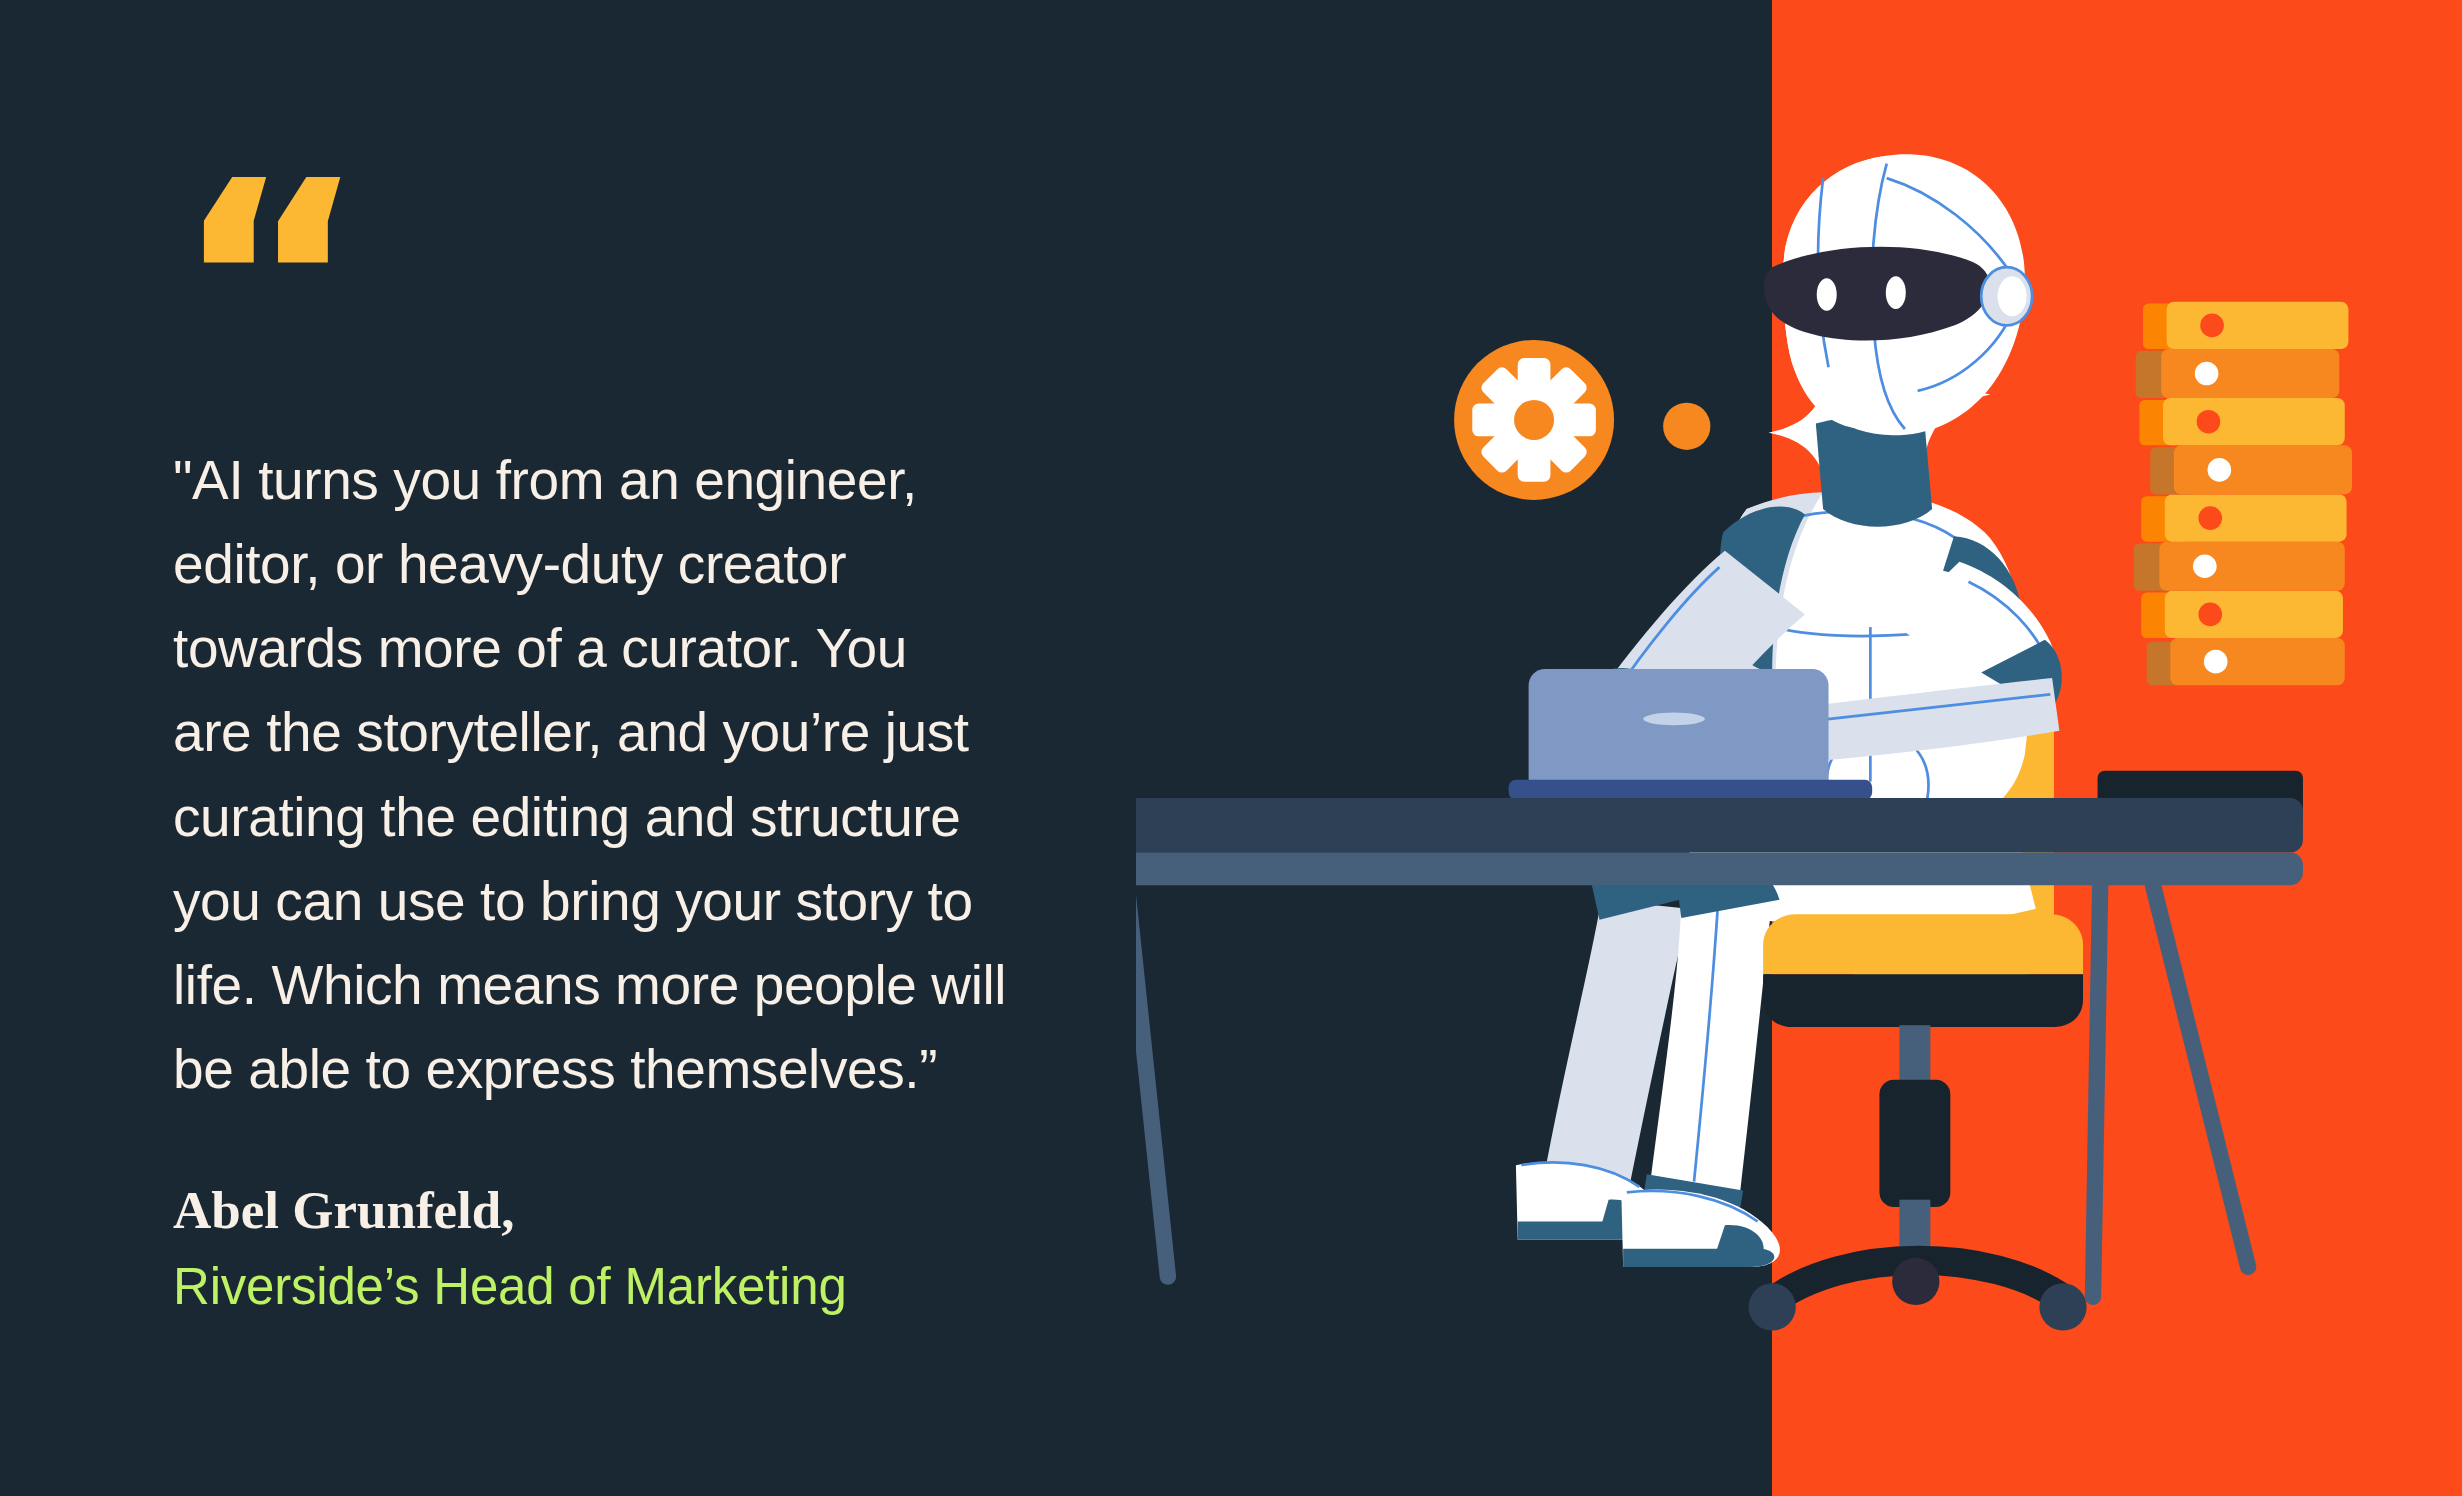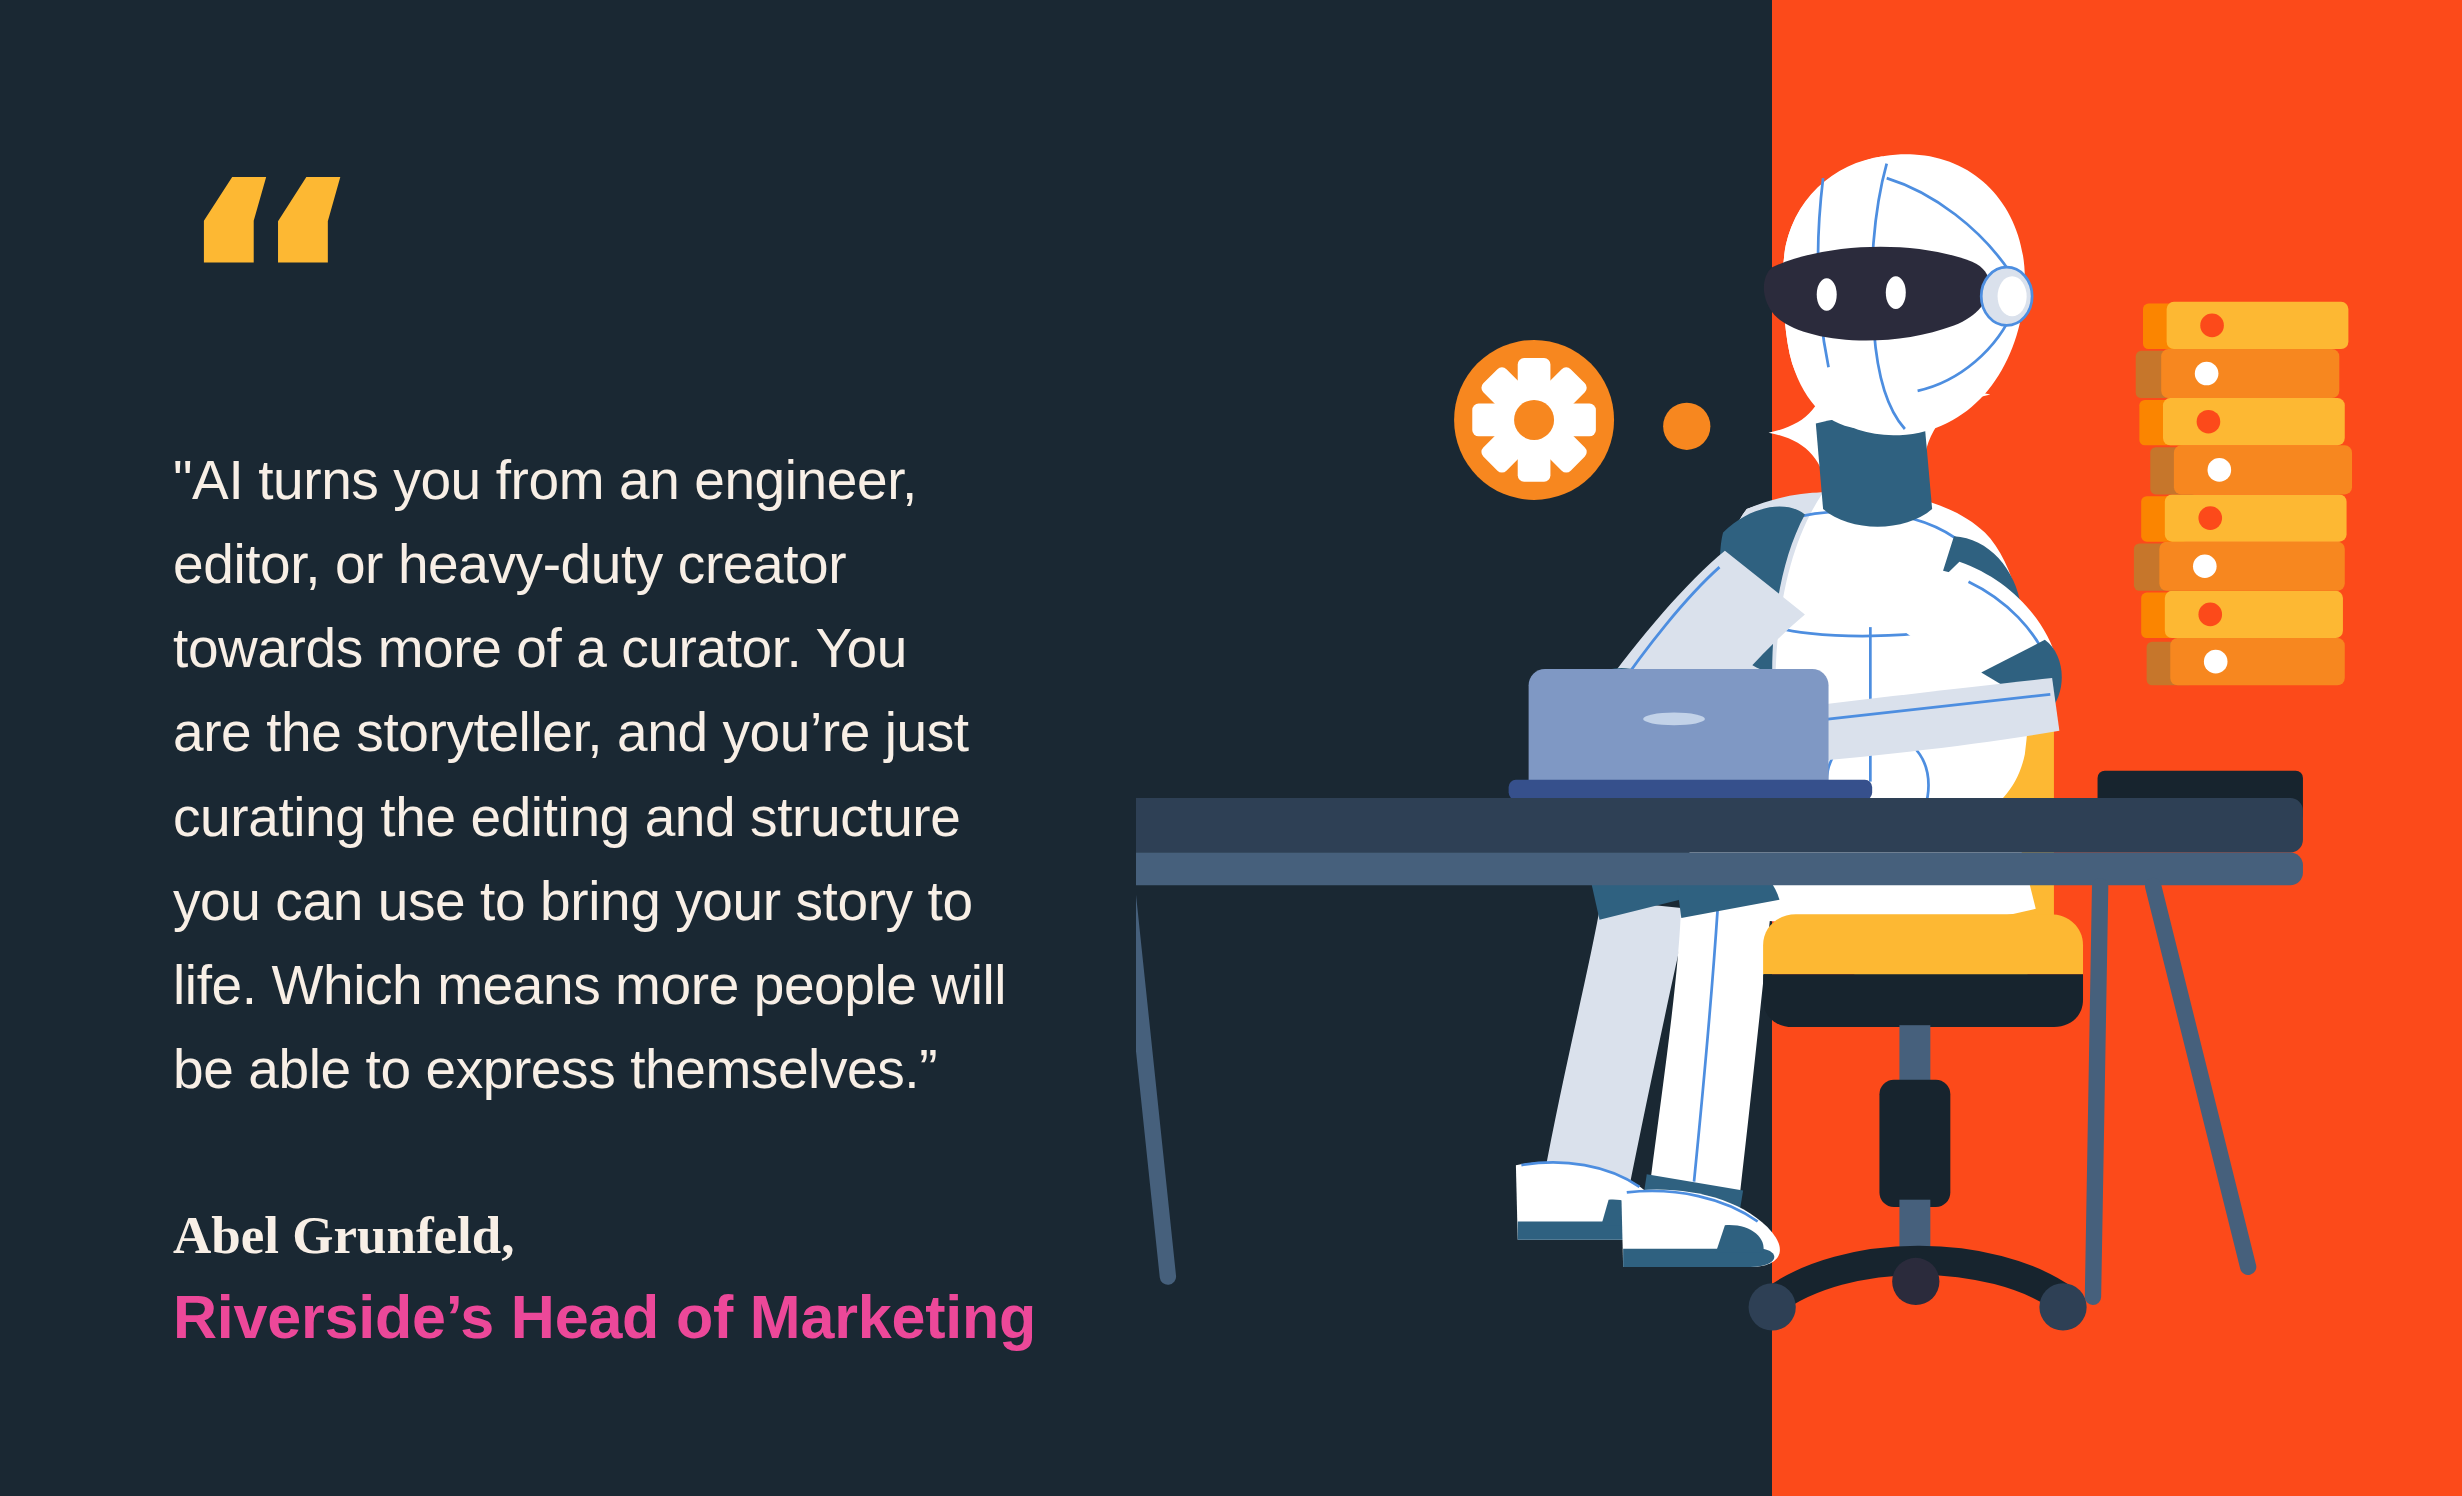--- a/index.html
+++ b/index.html
@@ -49,32 +49,32 @@
   .quote-body {
     margin-top: 102px;
     color: #F8EFE6;
     font-size: 55px;
     line-height: 1.53;
     font-weight: 400;
     letter-spacing: -0.4px;
     white-space: pre-line;
   }
   .author-name {
-    margin-top: 94px;
+    margin-top: 69px;
     font-family: "Liberation Serif", serif;
     font-weight: 700;
     font-size: 53px;
     color: #F8EFE6;
     letter-spacing: 0px;
   }
   .author-role {
     margin-top: 16.4px;
-    font-size: 61px;
-    color: #ec4899;
-    font-weight: 700;
+    font-size: 51px;
+    color: #bef264;
+    font-weight: 400;
     letter-spacing: -0.2px;
   }
 
   
   .illus {
     position: absolute;
     left: 1136px;
     top: 0;
     width: 1326px;
     height: 1496px;

